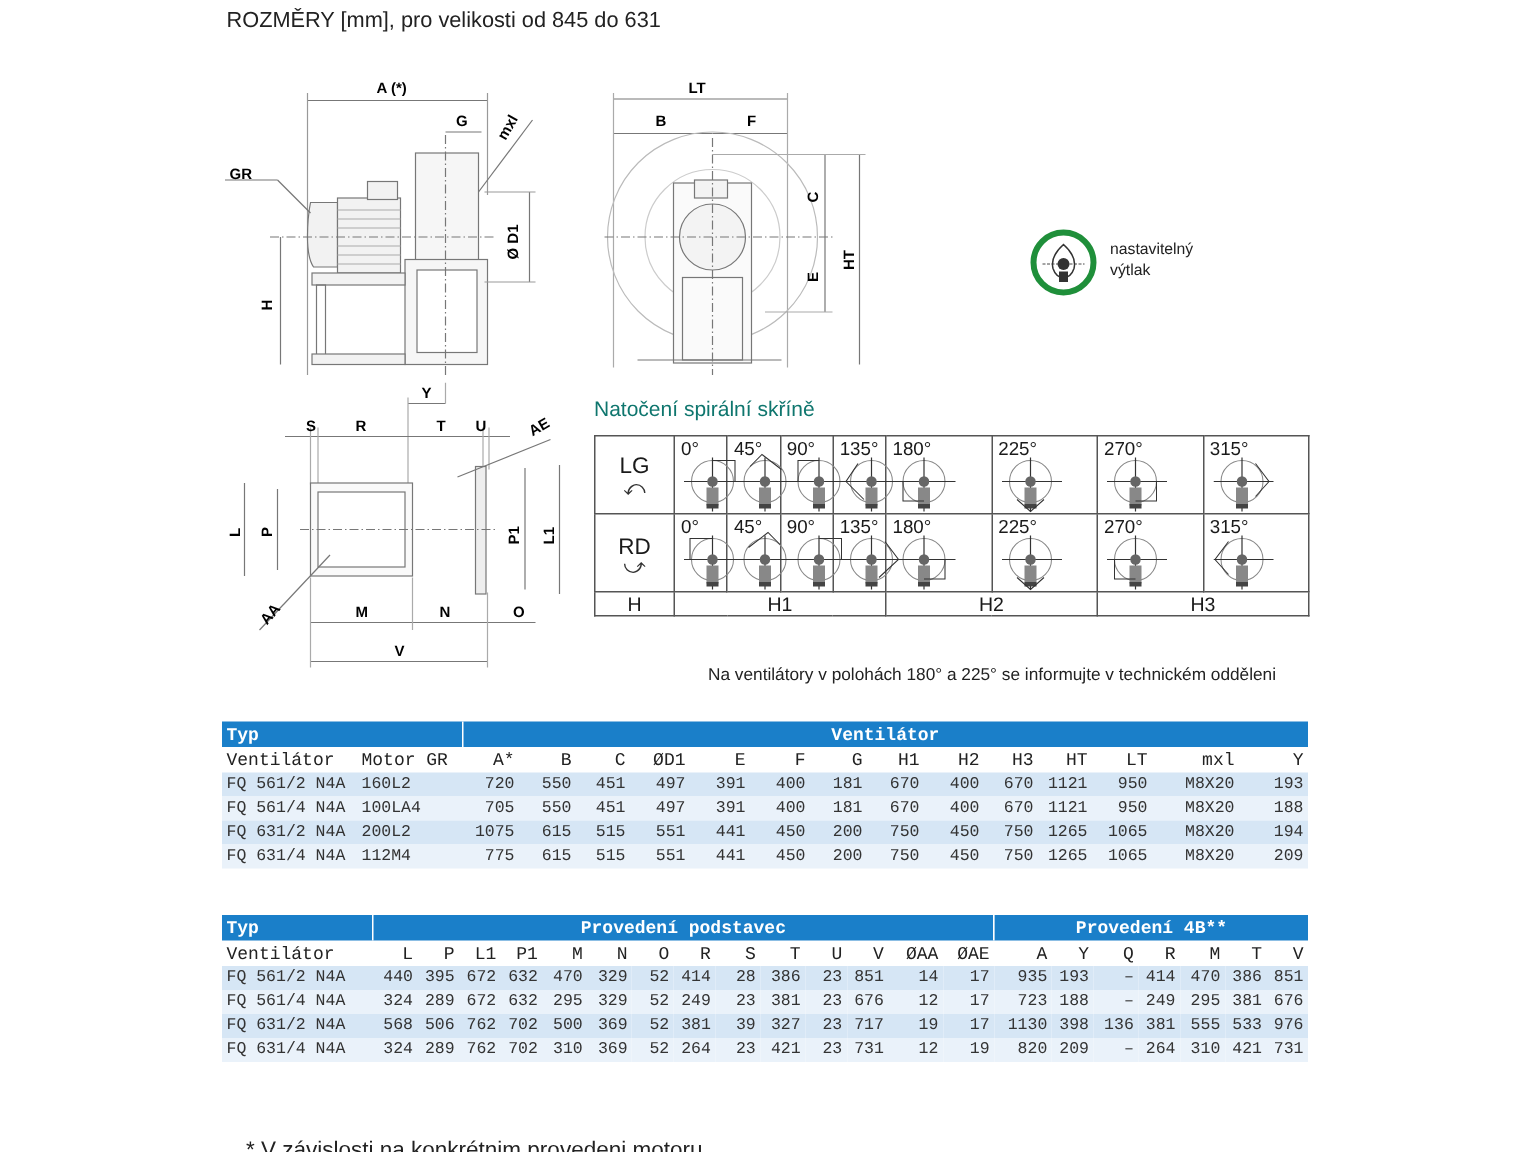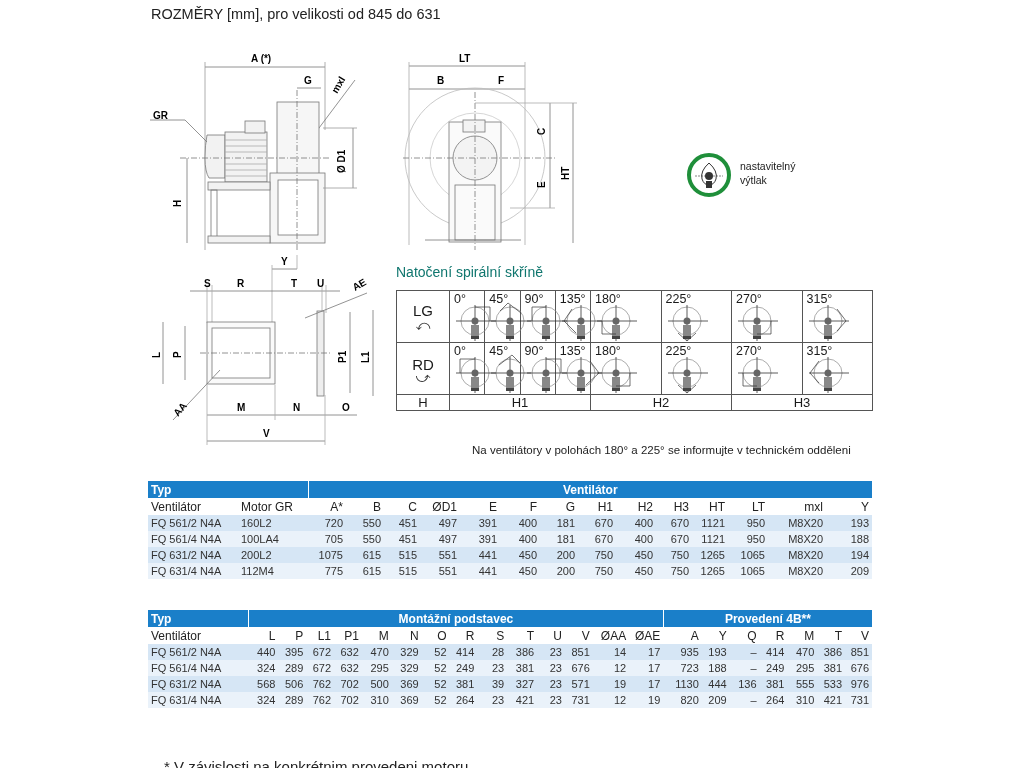--- a/index.html
+++ b/index.html
@@ -11,21 +11,21 @@
   .rot-title { left: 396px; top: 264px; font-size: 14px; color: #0f766e; }
   .rot-table { left: 396px; top: 290px; width: 477px; border-collapse: collapse; font-size: 12.5px; border-radius: 19px; }
   .rot-table td { border: 1px solid #555; height: 52px; vertical-align: top; position: relative; padding: 0; }
   .rot-table tr.hrow td { height: 16px; text-align: center; vertical-align: middle; font-size: 13px; }
   .rot-table .dir { width: 53px; text-align: center; vertical-align: middle; font-size: 14px; }
   .cell-angle { position: absolute; left: 4px; top: 1px; font-size: 12.5px; }
   .cell-svg { position: absolute; left: 6px; top: 10px; }
   .rot-note { left: 472px; top: 424px; font-size: 11.5px; color: #222; margin-top: 20px; }
   .badge-text { left: 740px; top: 159px; font-size: 10.5px; line-height: 14px; color: #222; }
 
-  table.data { position: absolute; left: 148px; border-collapse: collapse; font-size: 11px; font-family: Liberation Sans, sans-serif; }
+  table.data { position: absolute; left: 148px; border-collapse: collapse; font-size: 11px; font-family: Liberation Mono, monospace; }
   table.data td, table.data th { padding: 0 3px; height: 16px; white-space: nowrap; font-weight: normal; }
   table.data .head td { background: #1a7fc9; color: #fff; font-weight: bold; font-size: 12px; height: 17px; }
   table.data .head td.sep { border-left: 1px solid #fff; }
   table.data .sub td { font-size: 12px; color: #222; height: 17px; }
   table.data .row td { color: #333; }
   table.data .row.alt td { background: #d6e6f5; }
   table.data .row.plain td { background: #eaf2fa; }
   .r { text-align: right; }
   .c { text-align: center; }
   .l { text-align: left; }
@@ -527,21 +527,21 @@
       <col style="width:26px">
       <col style="width:28px">
       <col style="width:26px">
       <col style="width:28px">
       <col style="width:26px">
       <col style="width:25px">
   </colgroup>
   <tbody>
       <tr class="head">
     <td class="l">Typ</td>
-    <td colspan="14" class="c sep">Montážní podstavec</td>
+    <td colspan="14" class="c sep">Provedení podstavec</td>
     <td colspan="7" class="c sep">Provedení 4B**</td>
   </tr>
   <tr class="sub">
     <td class="l">Ventilátor</td>
     <td class="r">L</td>
         <td class="r">P</td>
         <td class="r">L1</td>
         <td class="r">P1</td>
         <td class="r">M</td>
         <td class="r">N</td>
@@ -615,25 +615,25 @@
         <td class="r">506</td>
         <td class="r">762</td>
         <td class="r">702</td>
         <td class="r">500</td>
         <td class="r">369</td>
         <td class="r">52</td>
         <td class="r">381</td>
         <td class="r">39</td>
         <td class="r">327</td>
         <td class="r">23</td>
-        <td class="r">571</td>
+        <td class="r">717</td>
         <td class="r">19</td>
         <td class="r">17</td>
         <td class="r">1130</td>
-        <td class="r">444</td>
+        <td class="r">398</td>
         <td class="r">136</td>
         <td class="r">381</td>
         <td class="r">555</td>
         <td class="r">533</td>
         <td class="r">976</td>
   </tr>
   <tr class="row plain">
     <td class="l">FQ 631/4 N4A</td>
         <td class="r">324</td>
         <td class="r">289</td>

